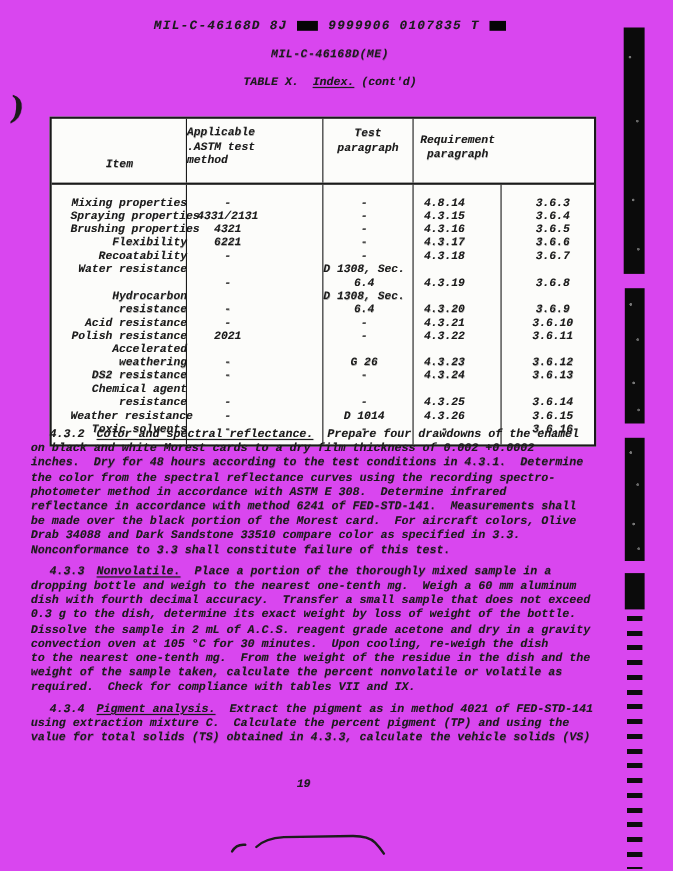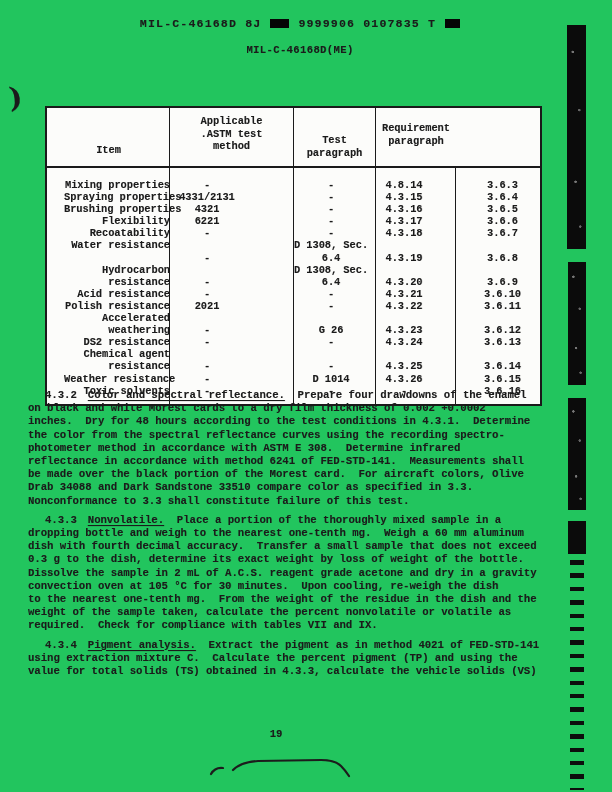--- a/index.html
+++ b/index.html
@@ -1,23 +1,24 @@
 <!DOCTYPE html>
 <html><head>
 <meta charset="utf-8">
 <style>
   html,body{margin:0;padding:0;background:#e8e8e6;}
   .page{
     position:relative;
     width:612px;height:792px;
     margin:0 auto;
-    background:#22c55e;
+    background:#d946ef;
     overflow:hidden;
     font-family:"Liberation Mono","DejaVu Sans Mono",monospace;
     color:#1b1b1b;
+    font-style:italic;
     -webkit-font-smoothing:antialiased;
   }
   .ink{color:#1b1b1b;text-shadow:0.3px 0.3px 0 rgba(25,25,25,0.35);}
 
   
   .ocr-line{
     position:absolute;top:17px;left:0;width:600px;
     display:flex;justify-content:center;align-items:center;gap:9px;
     font-size:11.5px;font-weight:700;letter-spacing:1.2px;white-space:pre;
   }
@@ -49,22 +50,22 @@
     background:#fcfcfa;
   }
   .thead{
     display:grid;grid-template-columns:123px 124px 82px 80px 84px;
     height:58px;border-bottom:2px solid #1a1a1a;
     font-size:10.3px;font-weight:700;line-height:12.6px;
   }
   .th{white-space:pre-line;box-sizing:border-box;display:flex;flex-direction:column;}
   .th.h1{justify-content:flex-end;padding:0 2px 9px 3px;text-align:center;}
   .th.h2{justify-content:center;padding:10px 2px 2px 6px;text-align:left;}
-  .th.h3{padding-top:7px;text-align:center;}
-  .th.h4{padding-top:26px;text-align:center;}
+  .th.h3{padding-top:7px;}
+  .th.h4{padding-top:8px;text-align:center;}
   .th.h5{padding-top:14px;text-align:center;}
   .th:not(.h5){border-right:1.5px solid #1a1a1a;}
 
   .tbody{position:relative;padding:11px 0 7px 0;font-size:10.3px;font-weight:700;}
   .vline{position:absolute;top:0;bottom:0;width:1.5px;background:#1a1a1a;}
   .vline.v1{left:121.5px;} .vline.v2{left:245.5px;}
   .vline.v3{left:327.5px;} .vline.v4{left:407.5px;}
   .tr{
     display:grid;grid-template-columns:123px 124px 82px 80px 84px;
     height:12.1px;line-height:12.2px;
@@ -83,21 +84,21 @@
   .paras{position:absolute;left:28px;top:389px;width:558px;}
   .para{
     font-size:10.6px;line-height:13.2px;font-weight:700;
     text-indent:17px;margin:0 0 6px 0;
   }
   .pnum{margin-right:11px;}
   .pbody{white-space:pre-wrap;}
 
   
   .page-number{
-    position:absolute;top:728px;left:0;width:552px;text-align:center;
+    position:absolute;top:707px;left:0;width:552px;text-align:center;
     font-size:10.5px;font-weight:700;
   }
   .footer-mark{position:absolute;left:203px;top:754px;}
 
   
   .edge-bar{position:absolute;background:#0b0b0b;}
   .edge-bar.bar1{left:567px;top:25px;width:19px;height:224px;}
   .edge-bar.bar2{left:568px;top:262px;width:18px;height:123px;}
   .edge-bar.bar3{left:568px;top:398px;width:18px;height:112px;}
   .edge-bar.bar4{left:568px;top:521px;width:18px;height:33px;}
@@ -121,20 +122,21 @@
 
   <div class="ocr-line">
     <span>MIL-C-46168D 8J</span>
     <span class="scan-block b1"></span>
     <span>9999906 0107835 T</span>
     <span class="scan-block b2"></span>
   </div>
 
   <div class="doc-id">MIL-C-46168D(ME)</div>
 
+  <div class="table-title"><span>TABLE X.</span><span>  </span><span class="u">Index.</span><span> </span><span>(cont'd)</span></div>
 
   <div class="pen-mark">)</div>
 
   <div class="spec-table">
     <div class="thead">
       <div class="th h1">Item</div>
       <div class="th h3">Applicable
 .ASTM test
 method</div>
       <div class="th h4">Test

